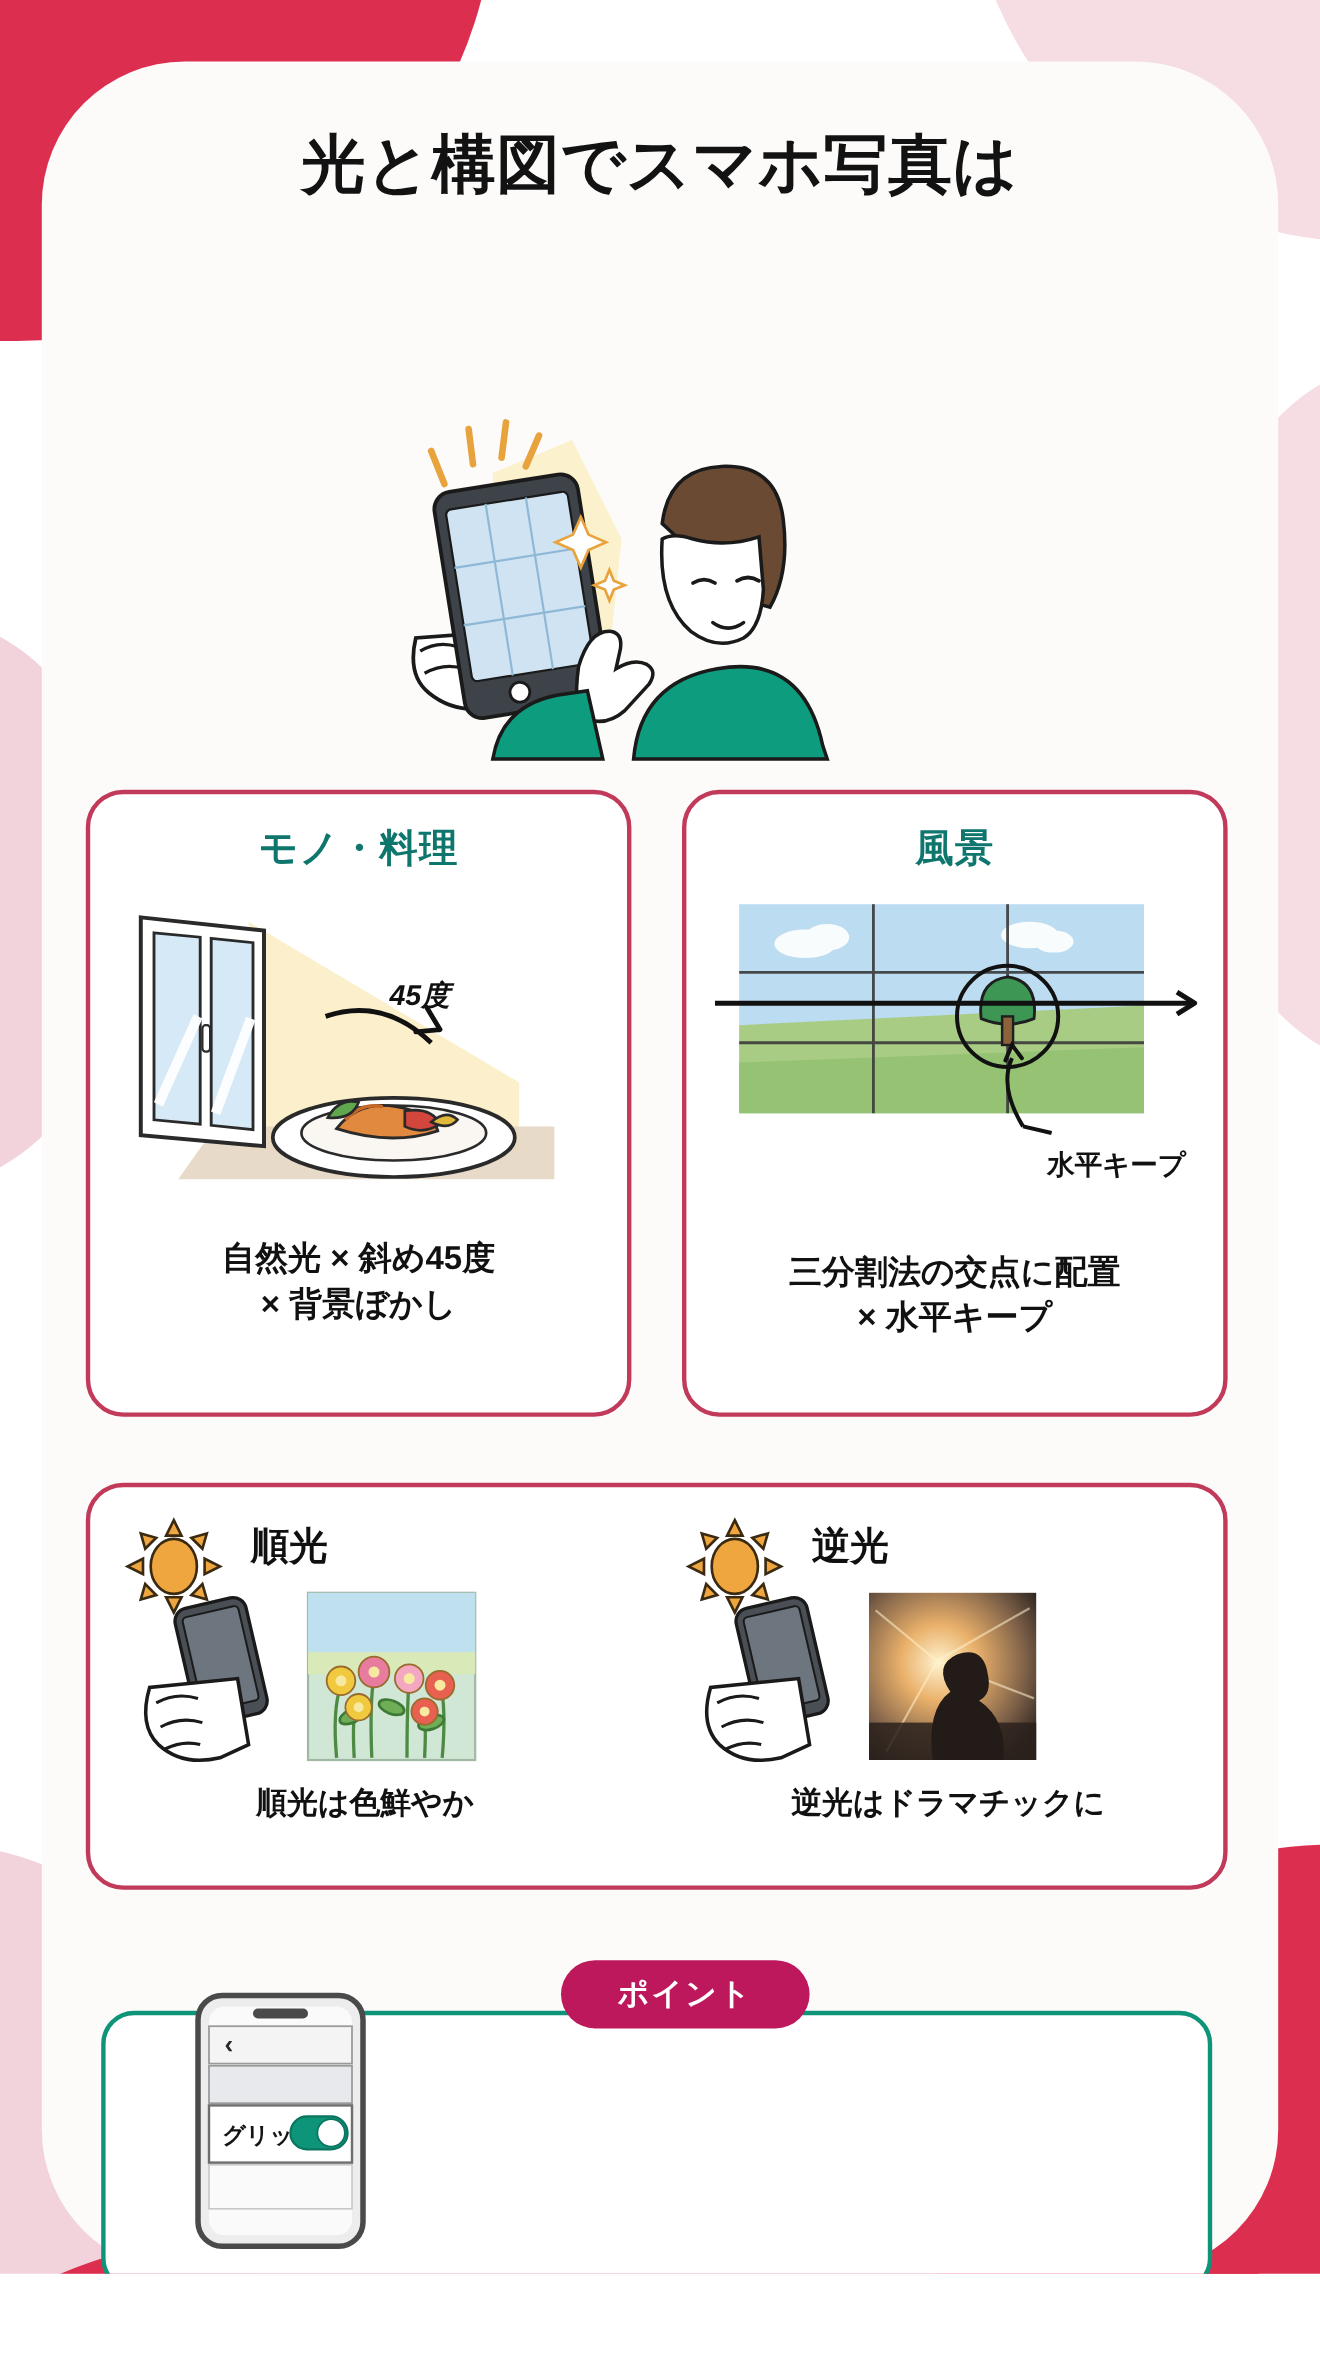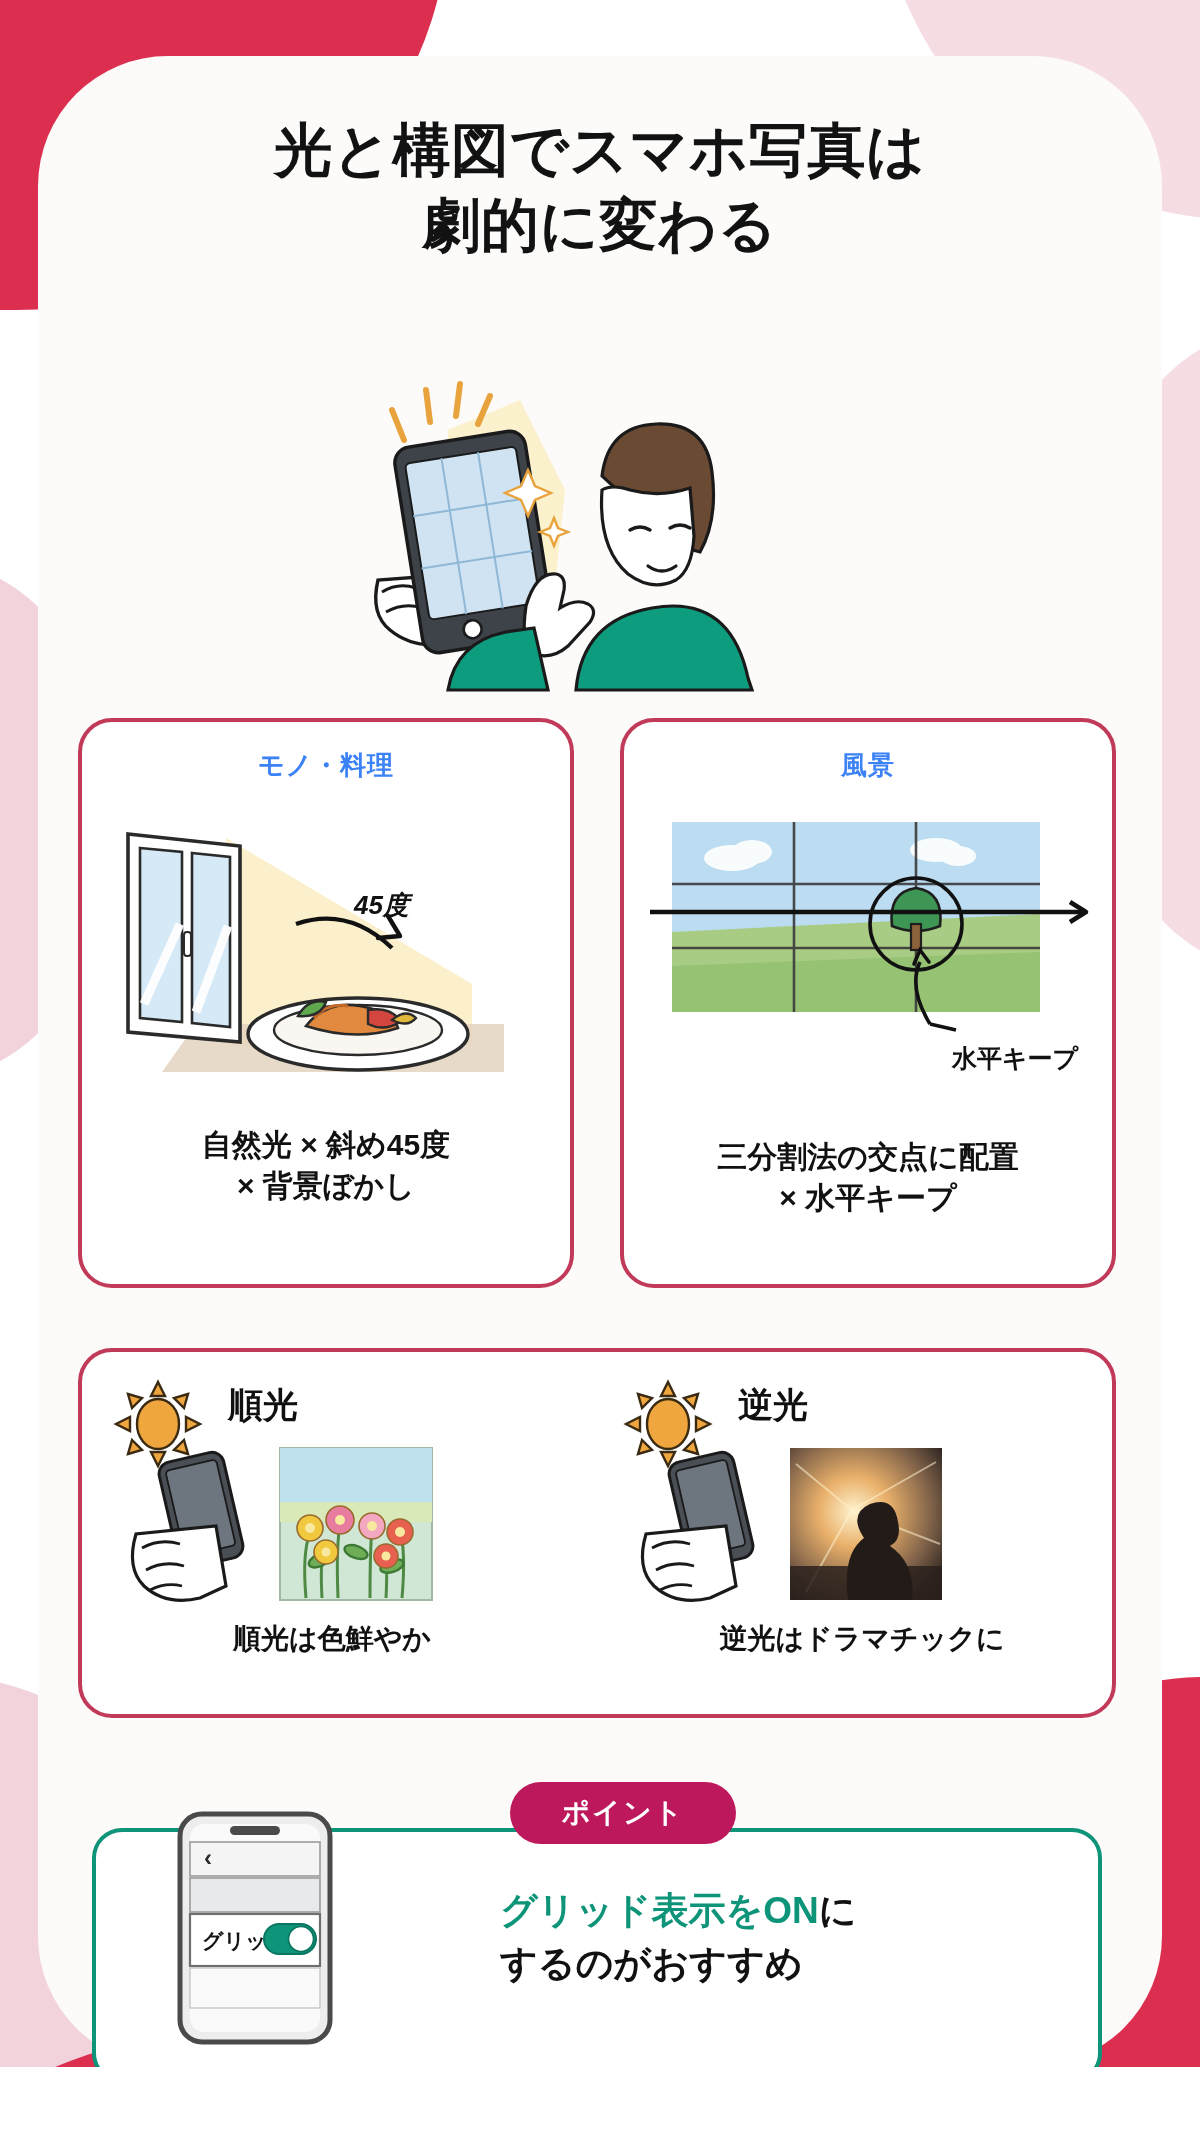--- a/index.html
+++ b/index.html
@@ -92,21 +92,21 @@
   
   .card {
     position: absolute;
     background: #ffffff;
     border: 4px solid #C13A5A;
     border-radius: 34px;
   }
   .card-title {
     position: absolute; left: 0; width: 100%;
     text-align: center;
-    font-size: 26px; font-weight: 700; color: #3b82f6;
+    font-size: 35px; font-weight: 700; color: #0f766e;
     letter-spacing: 1px;
   }
   .card-caption {
     position: absolute; left: 0; width: 100%;
     text-align: center;
     font-size: 30px; font-weight: 700; color: #111111;
     line-height: 1.38;
   }
 
   #card-object { left: 78px;  top: 718px; width: 496px; height: 570px; }
@@ -171,21 +171,20 @@
   <div class="blob blob-bl"></div>
   <div class="blob blob-b-strip"></div>
   <div class="blob blob-br"></div>
 
   <div class="sheet"></div>
 
   <div class="content">
 
     <div class="title">
       <span>光と構図でスマホ写真は</span>
-      <span class="l2">劇的に変わる</span>
     </div>
 
     <div class="hero">
       <svg width="420" height="320" viewBox="0 0 420 320">
 
         <path d="M118 60 L190 30 L235 120 L225 215 L120 235 Z" fill="#FBEFC4" opacity="0.85"></path>
 
         <g stroke="#E8A33D" stroke-width="6" stroke-linecap="round">
           <line x1="62" y1="40" x2="74" y2="70"></line>
           <line x1="96" y1="20" x2="100" y2="52"></line>
@@ -481,19 +480,15 @@
 
           <g>
             <rect x="112" y="120" width="52" height="30" rx="15" ry="15" fill="#0E9478" stroke="#0A7560" stroke-width="2"></rect>
             <circle cx="149" cy="135" r="12.5" fill="#ffffff" stroke="#0A7560" stroke-width="1.6"></circle>
           </g>
           <rect x="38" y="164" width="130" height="40" fill="#FAFAFA" stroke="#C6C6C6" stroke-width="1.4"></rect>
         </svg>
       </div>
     </div>
 
-    <div class="point-text">
-      <span class="hl">グリッド表示をON</span><span>に</span><br>
-      <span>するのがおすすめ</span>
-    </div>
 
   </div>
 </div>
 
 </body></html>

